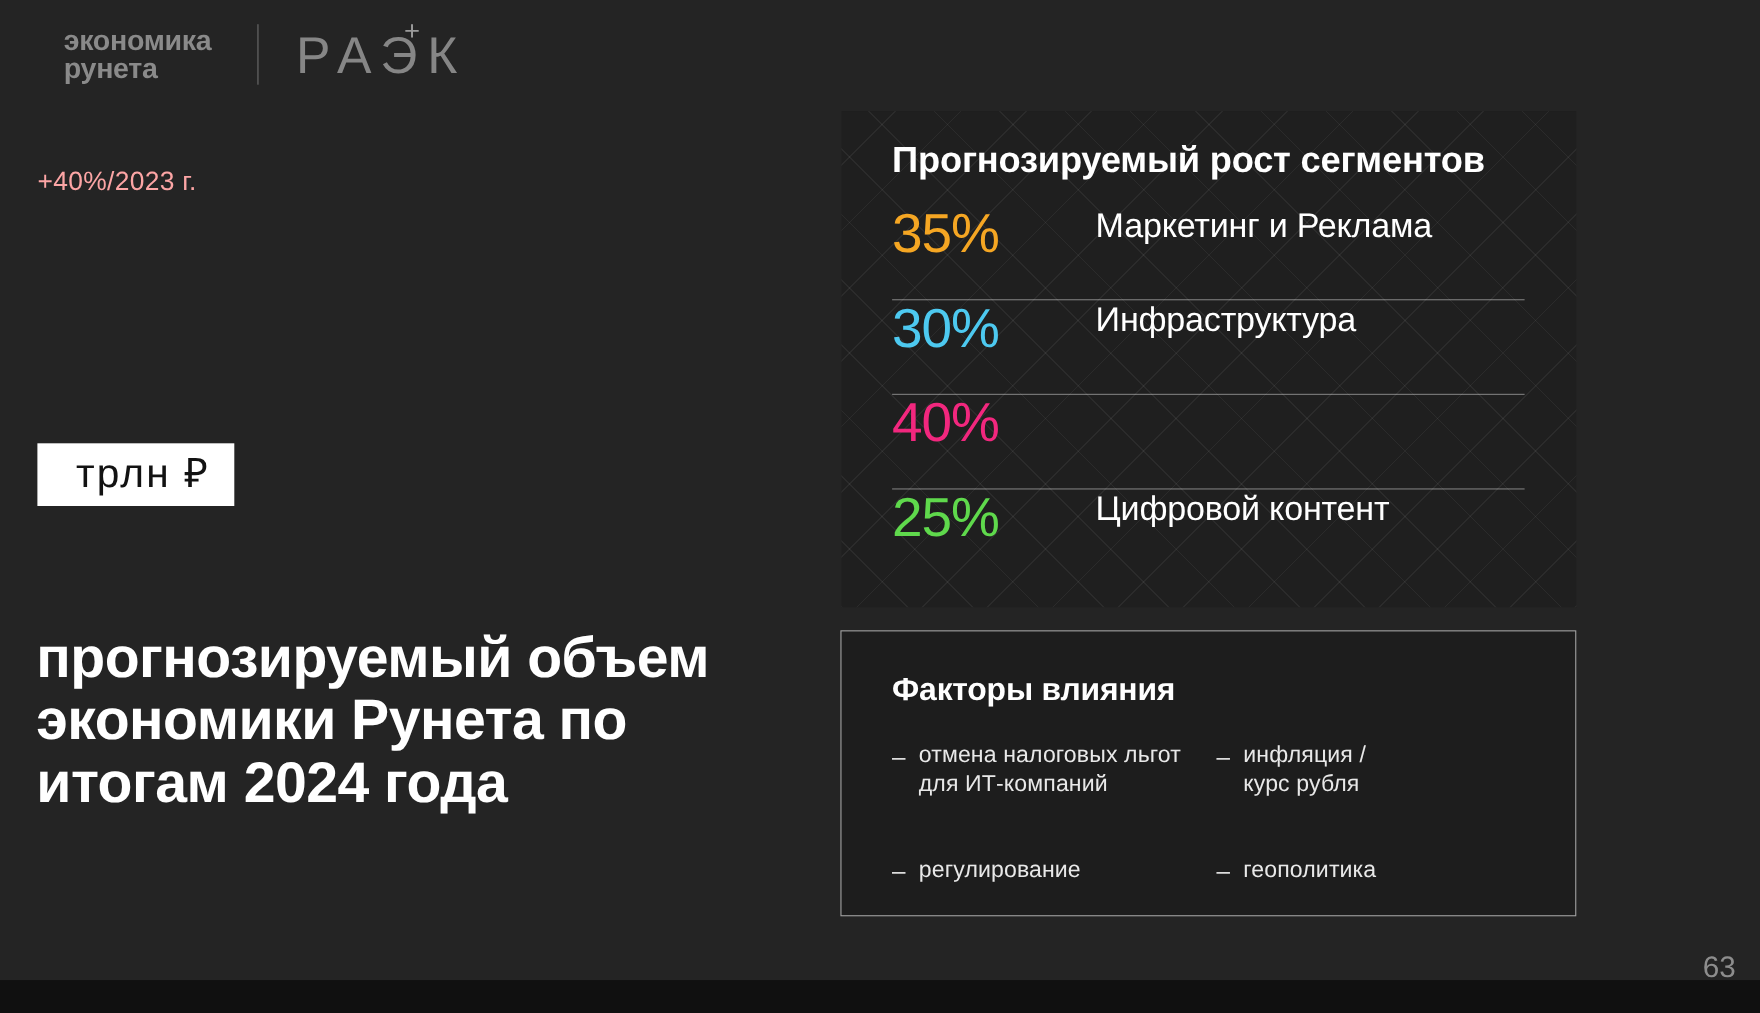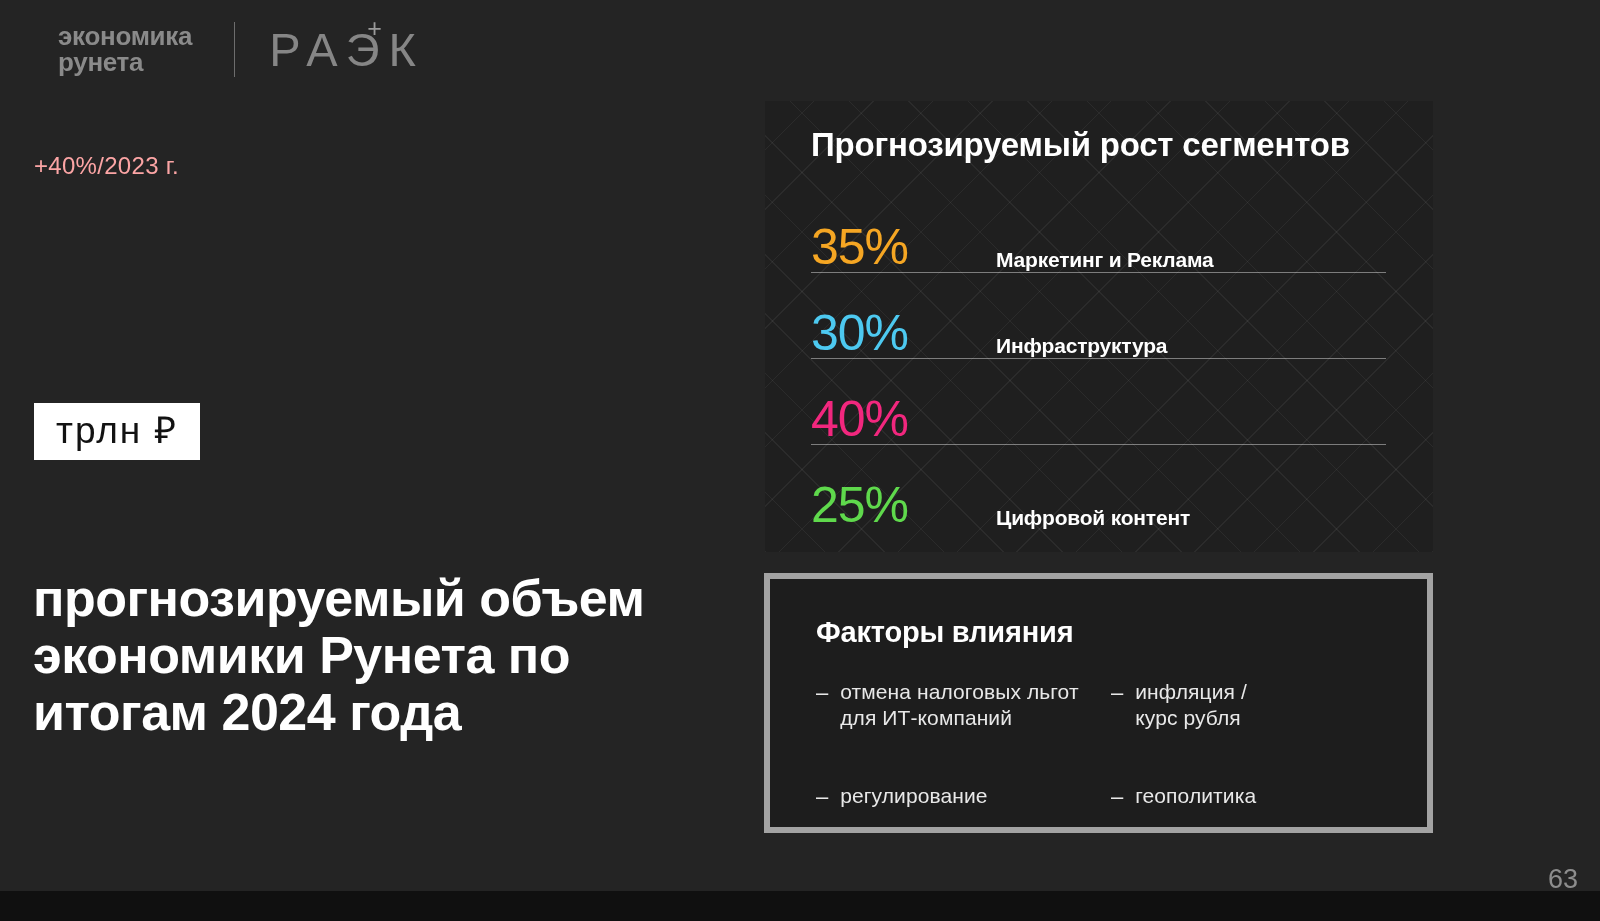--- a/index.html
+++ b/index.html
@@ -95,21 +95,21 @@
   }
 
   .unit-badge {
     position:absolute;
     left:34px; top:403px;
     background:#ffffff;
     color:#121212;
     font-size:37px;
     font-weight:400;
     letter-spacing:2px;
-    padding:9px 22px 11px 22px;
+    padding:9px 22px 11px 35px;
     line-height:1;
     z-index:5;
   }
 
   .headline {
     position:absolute;
     left:33px; top:570px;
     width:640px;
     color:#ffffff;
     font-size:52px;
@@ -134,48 +134,48 @@
     font-size:33px;
     font-weight:bold;
     letter-spacing:-0.2px;
   }
   .seg-list {
     position:absolute; left:46px; top:86px;
     width:575px;
   }
   .seg-row {
     display:flex;
-    align-items:flex-end;
+    align-items:flex-start;
     height:85px;
   }
   .seg-pct {
     width:185px;
     font-size:50px;
     font-weight:400;
     line-height:1;
     letter-spacing:-1px;
   }
   .seg-label {
     color:#ffffff;
-    font-size:21px;
-    font-weight:bold;
+    font-size:31px;
+    font-weight:normal;
     letter-spacing:-0.2px;
   }
   .seg-sep {
     height:1px;
     background:rgba(255,255,255,0.42);
     width:100%;
   }
 
   
   .factors-box {
     position:absolute;
     left:764px; top:573px;
     width:669px; height:260px;
-    border:6px solid #a3a3a3;
+    border:1px solid #a3a3a3;
     background:#1d1d1d;
     padding-left:22px;
   }
   .factors-title {
     position:absolute; left:46px; top:37px;
     color:#ffffff;
     font-size:29px;
     font-weight:bold;
     letter-spacing:-0.2px;
   }

